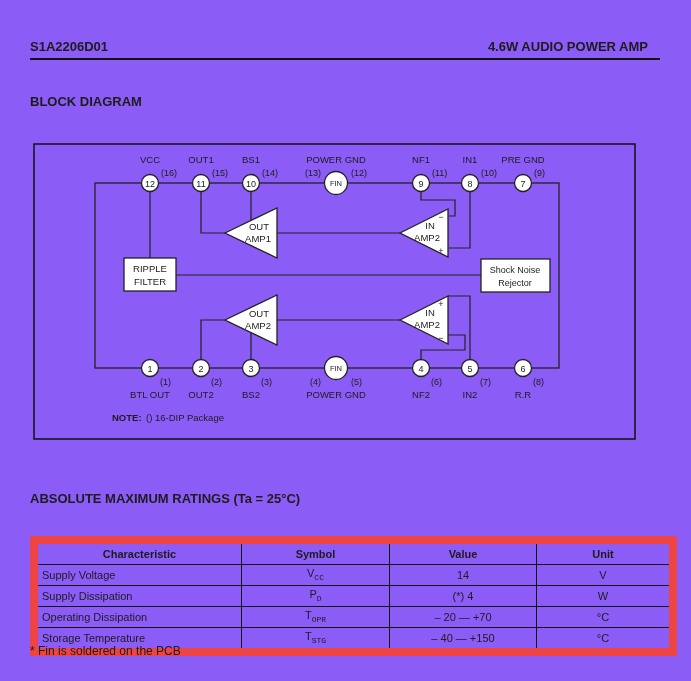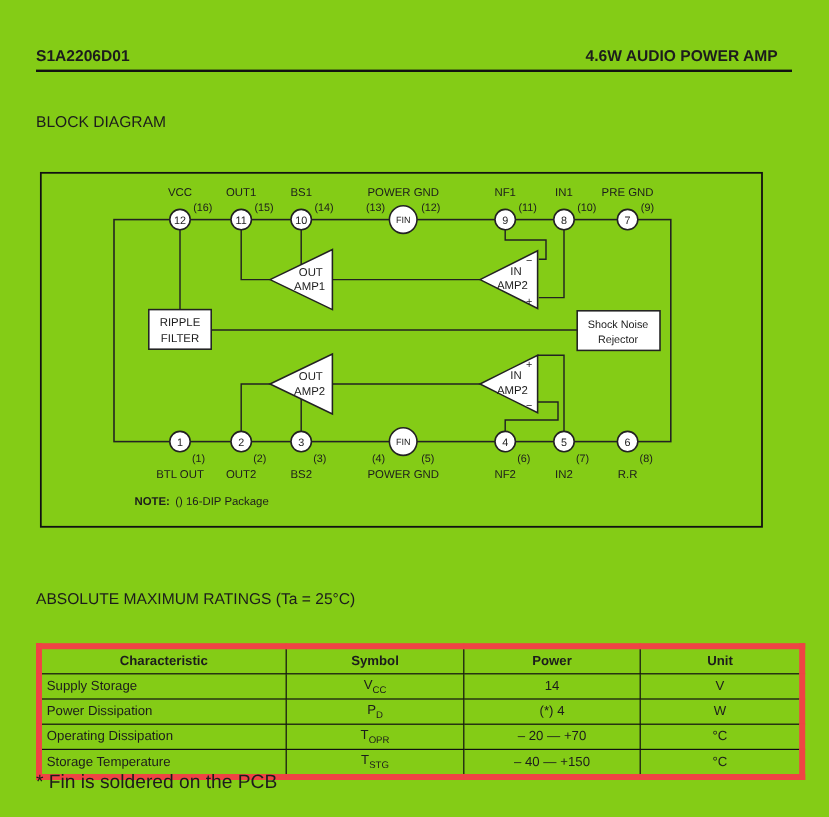--- a/index.html
+++ b/index.html
@@ -1,35 +1,35 @@
 <!DOCTYPE html>
 <html><head>
 <meta charset="utf-8">
 <style>
   html,body{margin:0;padding:0;background:#fff;}
-  .page{position:relative;width:691px;height:681px;background:#84cc16;overflow:hidden;
+  .page{position:relative;width:691px;height:681px;background:#8b5cf6;overflow:hidden;
         font-family:"Liberation Sans",sans-serif;color:#1c1c1c;}
   .hdr-left{position:absolute;left:30px;top:39px;font-size:13px;font-weight:bold;}
   .hdr-right{position:absolute;right:43px;top:39px;font-size:13px;font-weight:bold;}
   .hdr-rule{position:absolute;left:30px;top:58px;width:630px;height:2px;background:#111;}
-  .sec-title{position:absolute;left:30px;font-size:13px;font-weight:normal;}
+  .sec-title{position:absolute;left:30px;font-size:13px;font-weight:bold;}
   .sec-block{top:94px;}
   .sec-abs{top:491px;}
   .diagram-svg{position:absolute;left:33px;top:143px;}
   svg text{font-family:"Liberation Sans",sans-serif;fill:#1c1c1c;}
   .ratings{position:absolute;left:30px;top:536px;width:628px;border-collapse:collapse;
            table-layout:fixed;font-size:11px;}
   .ratings th,.ratings td{border:1px solid #111;height:20px;padding:0;overflow:hidden;}
   .ratings th{font-weight:bold;text-align:center;}
   .ratings td.c-char{text-align:left;padding-left:4px;}
   .ratings td{text-align:center;}
   .ratings .w0{width:203px;}.ratings .w1{width:147px;}.ratings .w2{width:146px;}.ratings .w3{width:132px;}
-  .ratings{border:5px solid #ef4444;}
-  sub.sym{font-size:8px;}
-  .footnote{position:absolute;left:30px;top:644px;font-size:16px;}
+  .ratings{border:8px solid #ef4444;}
+  sub.sym{font-size:8px;font-family:Liberation Mono, monospace;}
+  .footnote{position:absolute;left:30px;top:644px;font-size:12px;}
 </style>
 </head>
 <body>
 
 <div class="page">
 
   <div class="hdr-left">S1A2206D01</div>
   <div class="hdr-right">4.6W AUDIO POWER AMP</div>
   <div class="hdr-rule"></div>
 
@@ -163,31 +163,31 @@
     <text x="113" y="278" font-size="9.5">() 16-DIP Package</text>
   </svg>
 
   <div class="sec-title sec-abs">ABSOLUTE MAXIMUM RATINGS (Ta = 25°C)</div>
 
   <table class="ratings">
     <tbody>
         <tr>
       <th class="w0">Characteristic</th>
       <th class="w1">Symbol</th>
-      <th class="w2">Power</th>
+      <th class="w2">Value</th>
       <th class="w3">Unit</th>
     </tr>
     <tr>
-      <td class="c-char">Supply Storage</td>
+      <td class="c-char">Supply Voltage</td>
       <td><span>V</span><sub class="sym">CC</sub></td>
       <td>14</td>
       <td>V</td>
     </tr>
     <tr>
-      <td class="c-char">Power Dissipation</td>
+      <td class="c-char">Supply Dissipation</td>
       <td><span>P</span><sub class="sym">D</sub></td>
       <td>(*) 4</td>
       <td>W</td>
     </tr>
     <tr>
       <td class="c-char">Operating Dissipation</td>
       <td><span>T</span><sub class="sym">OPR</sub></td>
       <td>– 20 — +70</td>
       <td>°C</td>
     </tr>

